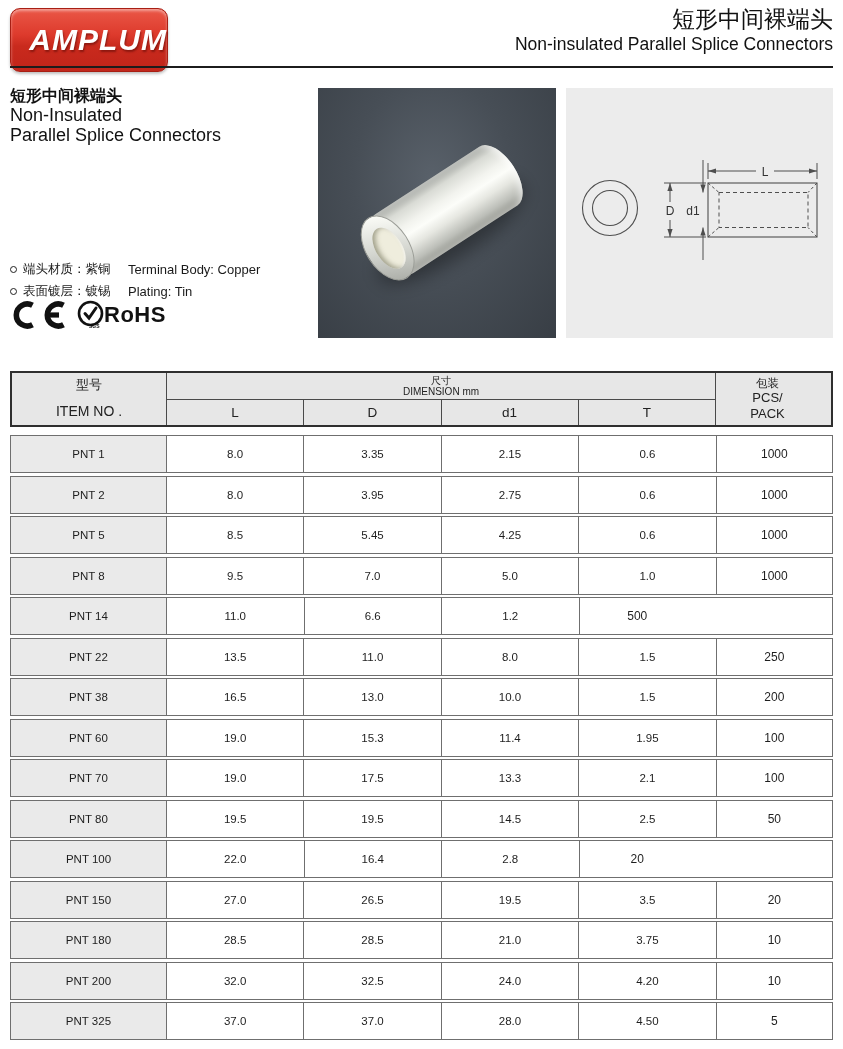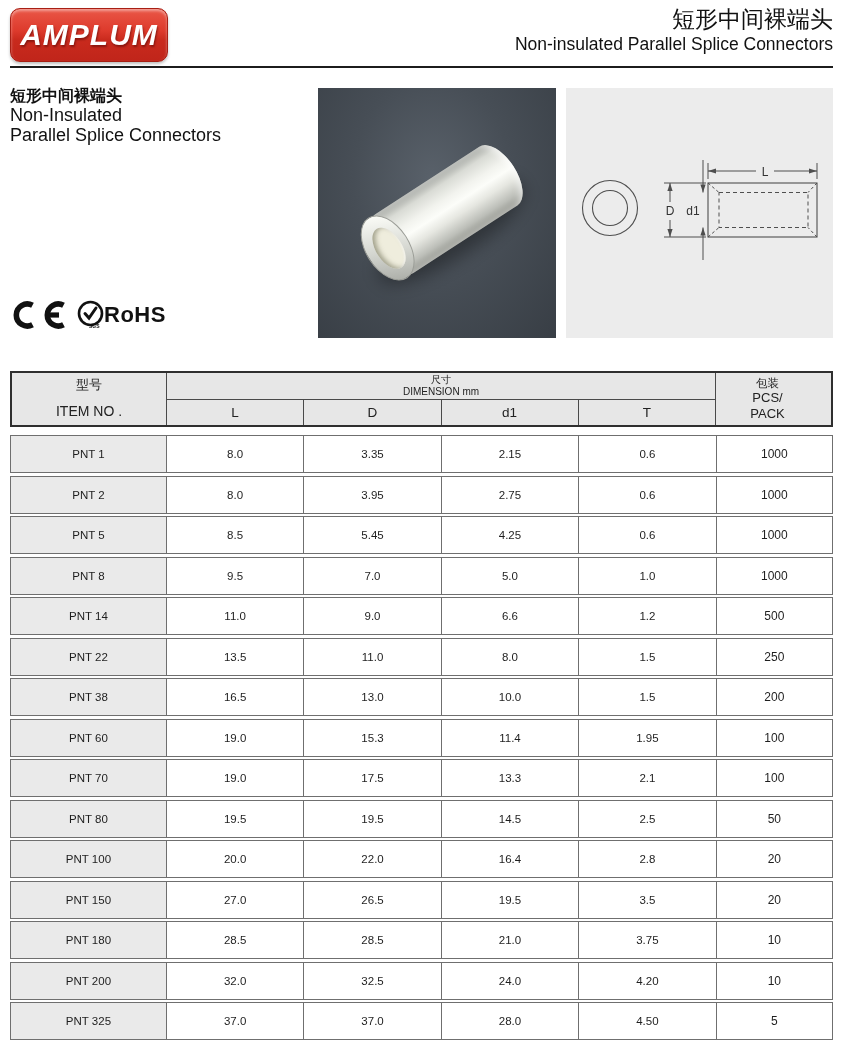--- a/index.html
+++ b/index.html
@@ -3,26 +3,26 @@
 <meta charset="utf-8">
 <style>
   * { margin:0; padding:0; box-sizing:border-box; }
   body { background:#fff; }
   .page {
     position:relative; width:843px; height:1049px; background:#fff;
     font-family:"Liberation Sans", sans-serif; color:#222; overflow:hidden;
   }
   
   .logo {
-    position:absolute; left:10px; top:8px; width:158px; height:54px;
+    position:absolute; left:10px; top:8px; width:158px; height:64px;
     border-radius:10px;
     background:linear-gradient(180deg,#ea5747 0%, #dd3a2c 42%, #c92a1d 60%, #c0251a 100%);
     border:1px solid #a81f14;
     box-shadow:inset 0 2px 3px rgba(255,255,255,.45), 0 2px 3px rgba(0,0,0,.25);
-    display:flex; align-items:center; justify-content:center;
+    display:flex; align-items:center; justify-content:flex-end;
   }
   .logo span {
     color:#fff; font-weight:bold; font-style:italic; font-size:30px;
     letter-spacing:1px; text-shadow:1px 2px 2px rgba(90,10,5,.55);
   }
   .hdr-title-zh { position:absolute; right:10px; top:4px; font-size:23px; color:#111; }
   .hdr-title-en { position:absolute; right:10px; top:34px; font-size:17.5px; color:#111; }
   .hdr-rule { position:absolute; left:10px; top:66px; width:823px; height:2px; background:#1c1c1c; }
 
   
@@ -72,21 +72,21 @@
   .tbl-head {
     position:absolute; left:10px; top:371px; width:823px; height:56px;
     background:#e7e7e7; border:2px solid #2f2f2f; display:flex;
   }
   .th-item { width:155px; border-right:1px solid #4a4a4a; display:flex; flex-direction:column;
     align-items:center; justify-content:center; line-height:1.3; }
   .th-item .zh { font-size:13px; } .th-item .en { font-size:14px;margin-top:8px; }
   .th-dims { width:548px; display:flex; flex-direction:column; }
   .th-dims-top { height:27px; border-bottom:1px solid #4a4a4a; display:flex; flex-direction:column;
     align-items:center; justify-content:center; }
-  .th-dims-top .zh { font-size:10px; line-height:1.1;font-family:Liberation Mono, monospace; } .th-dims-top .en { font-size:10px; line-height:1.1; }
+  .th-dims-top .zh { font-size:10px; line-height:1.1; } .th-dims-top .en { font-size:10px; line-height:1.1; }
   .th-dims-cols { flex:1; display:flex; }
   .th-dim-col { flex:1; display:flex; align-items:center; justify-content:center; font-size:13.5px; }
   .th-dim-col + .th-dim-col { border-left:1px solid #4a4a4a; }
   .th-pack { width:104px; border-left:1px solid #4a4a4a; display:flex; flex-direction:column;
     align-items:center; justify-content:center; line-height:1.25; }
   .th-pack .zh { font-size:11.5px; } .th-pack .en { font-size:13px; }
 
   .tbl-body { position:absolute; left:10px; top:435px; width:823px; }
   .trow { display:flex; height:38px; border:1px solid #6f6f6f; margin-bottom:2.5px; background:#fff; }
   .td { display:flex; align-items:center; justify-content:center; font-size:11.5px; color:#1e1e1e; }
@@ -106,20 +106,32 @@
     <span>AMPLUM</span>
   </div>
   <div class="hdr-title-zh">短形中间裸端头</div>
   <div class="hdr-title-en">Non-insulated Parallel Splice Connectors</div>
   <div class="hdr-rule"></div>
 
   <div class="p-name-zh">短形中间裸端头</div>
   <div class="p-name-en1">Non-Insulated</div>
   <div class="p-name-en2">Parallel Splice Connectors</div>
 
+  <div class="specs">
+    <div class="spec-line">
+      <span class="spec-bullet"></span>
+      <span class="spec-zh">端头材质：紫铜</span>
+      <span class="spec-en">Terminal Body: Copper</span>
+    </div>
+    <div class="spec-line">
+      <span class="spec-bullet"></span>
+      <span class="spec-zh">表面镀层：镀锡</span>
+      <span class="spec-en">Plating: Tin</span>
+    </div>
+  </div>
 
   <div class="certs">
     <svg width="60" height="30" viewBox="0 0 60 30">
       <path d="M24.5 5.3 A11 11 0 1 0 24.5 24.7" fill="none" stroke="#111" stroke-width="5.6"></path>
       <path d="M55.5 5.3 A11 11 0 1 0 55.5 24.7" fill="none" stroke="#111" stroke-width="5.6"></path>
       <line x1="38" y1="15" x2="51" y2="15" stroke="#111" stroke-width="5.2"></line>
     </svg>
     <div class="sgs-wrap">
       <svg width="27" height="27" viewBox="0 0 27 27">
         <circle cx="13.5" cy="13.5" r="11.5" fill="none" stroke="#111" stroke-width="2.6"></circle>
@@ -230,21 +242,20 @@
       <div class="td td-item">PNT 8</div>
       <div class="td td-dim">9.5</div>
       <div class="td td-dim">7.0</div>
       <div class="td td-dim">5.0</div>
       <div class="td td-dim">1.0</div>
       <div class="td td-pack">1000</div>
     </div>
       <div class="trow">
       <div class="td td-item">PNT 14</div>
       <div class="td td-dim">11.0</div>
-      <div class="td td-dim">9.0</div>
       <div class="td td-dim">6.6</div>
       <div class="td td-dim">1.2</div>
       <div class="td td-pack">500</div>
     </div>
       <div class="trow">
       <div class="td td-item">PNT 22</div>
       <div class="td td-dim">13.5</div>
       <div class="td td-dim">11.0</div>
       <div class="td td-dim">8.0</div>
       <div class="td td-dim">1.5</div>
@@ -277,21 +288,20 @@
       <div class="trow">
       <div class="td td-item">PNT 80</div>
       <div class="td td-dim">19.5</div>
       <div class="td td-dim">19.5</div>
       <div class="td td-dim">14.5</div>
       <div class="td td-dim">2.5</div>
       <div class="td td-pack">50</div>
     </div>
       <div class="trow">
       <div class="td td-item">PNT 100</div>
-      <div class="td td-dim">20.0</div>
       <div class="td td-dim">22.0</div>
       <div class="td td-dim">16.4</div>
       <div class="td td-dim">2.8</div>
       <div class="td td-pack">20</div>
     </div>
       <div class="trow">
       <div class="td td-item">PNT 150</div>
       <div class="td td-dim">27.0</div>
       <div class="td td-dim">26.5</div>
       <div class="td td-dim">19.5</div>

